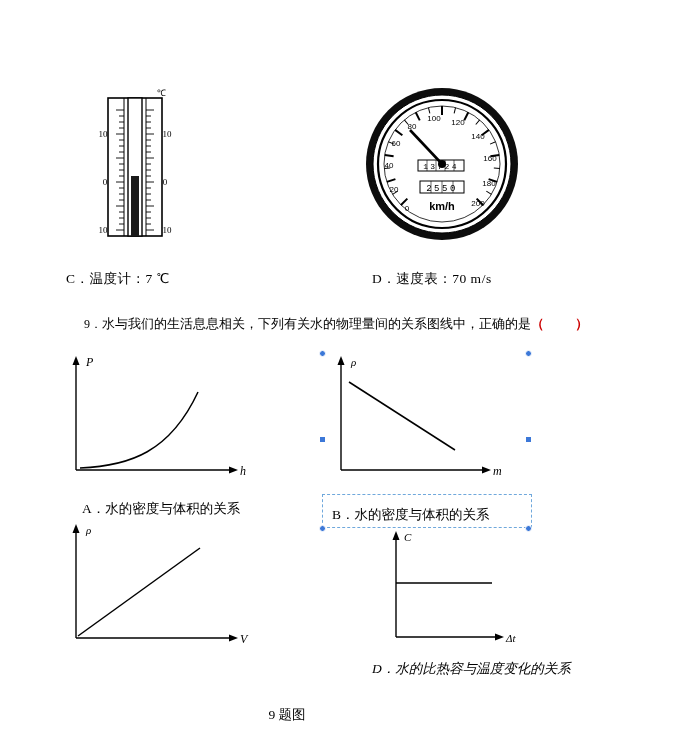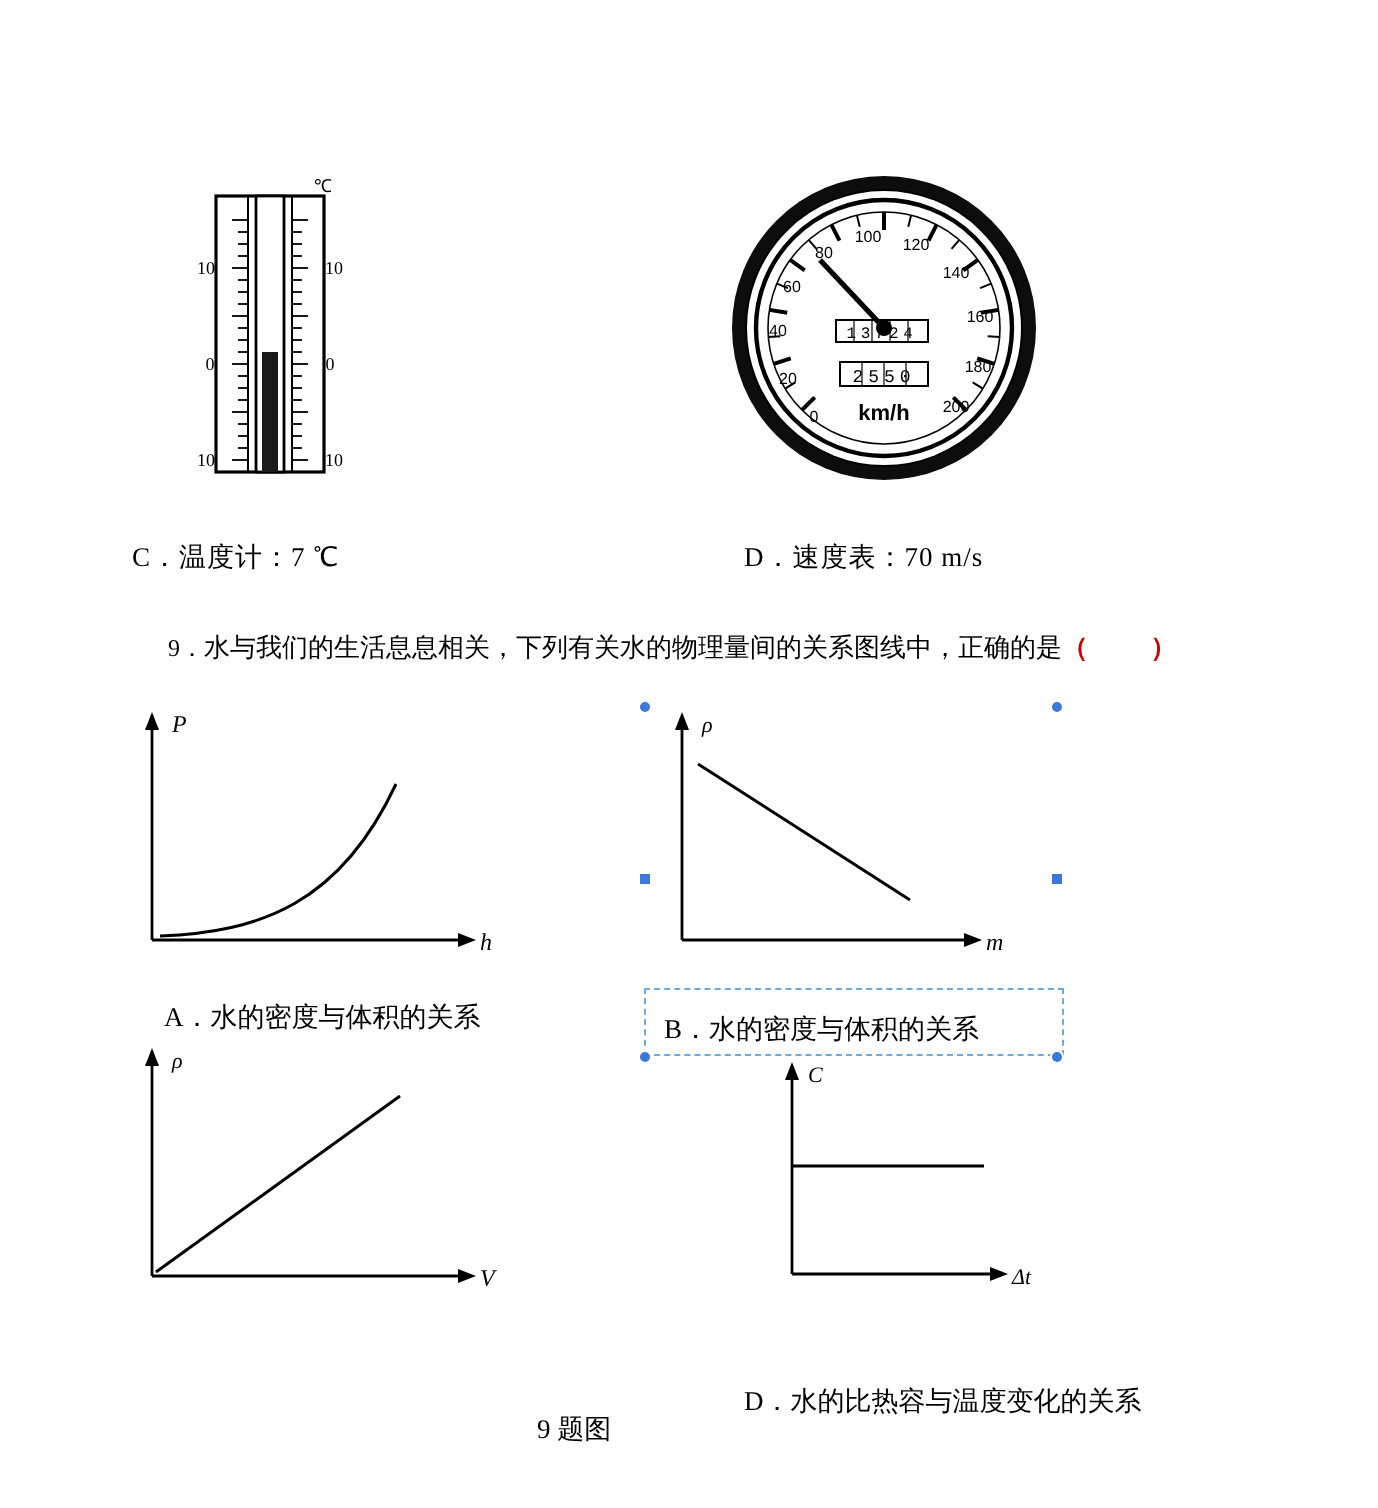--- a/index.html
+++ b/index.html
@@ -85,21 +85,21 @@
   .g-D { left: 380px; top: 525px; }
 
   .label {
     position: absolute;
     font-size: 13.5px;
     white-space: nowrap;
   }
   .lab-A { left: 82px;  top: 500px; }
   .lab-B { left: 332px; top: 506px; }
   .lab-C { left: 82px;  top: 668px; }
-  .lab-D { left: 372px; top: 692px; }
+  .lab-D { left: 372px; top: 660px; font-style: italic; }
   .red-text { color: #cc0000; }
 
   
   .sel-box {
     position: absolute;
     left: 322px;
     top: 494px;
     width: 210px;
     height: 34px;
     border: 1px dashed #6fa8dc;

